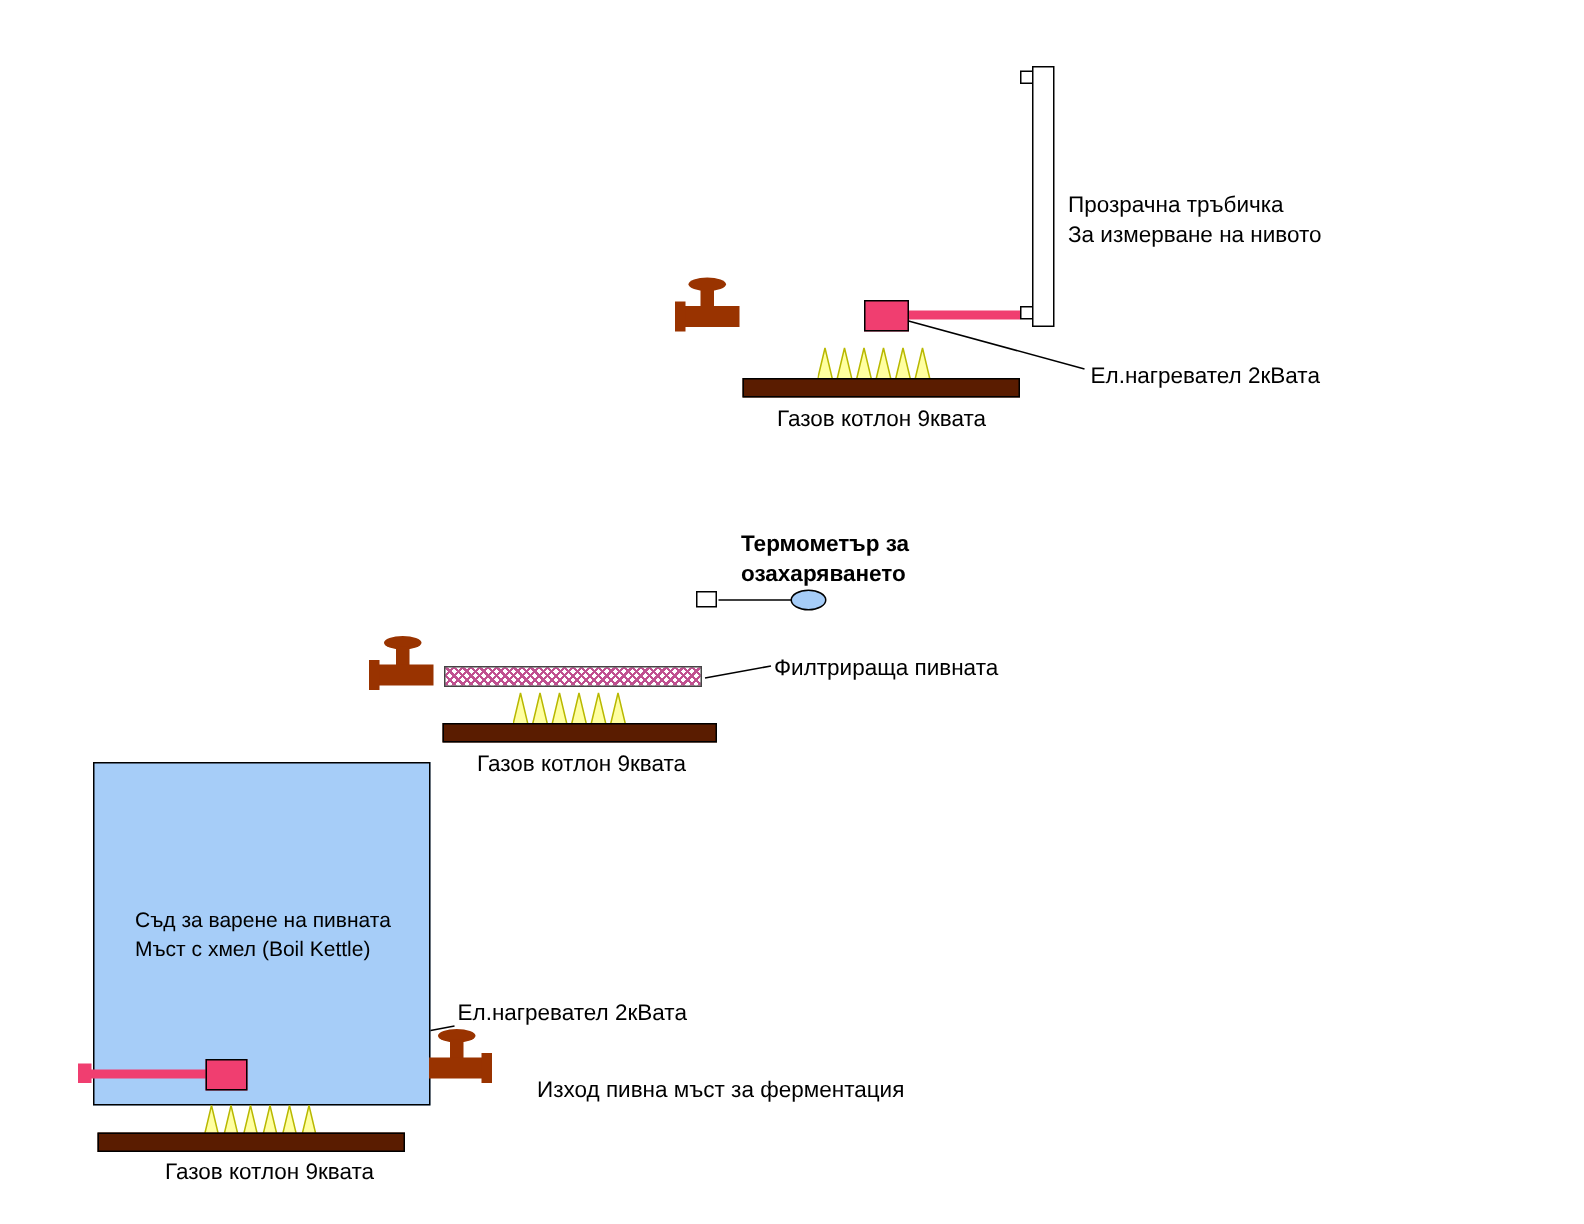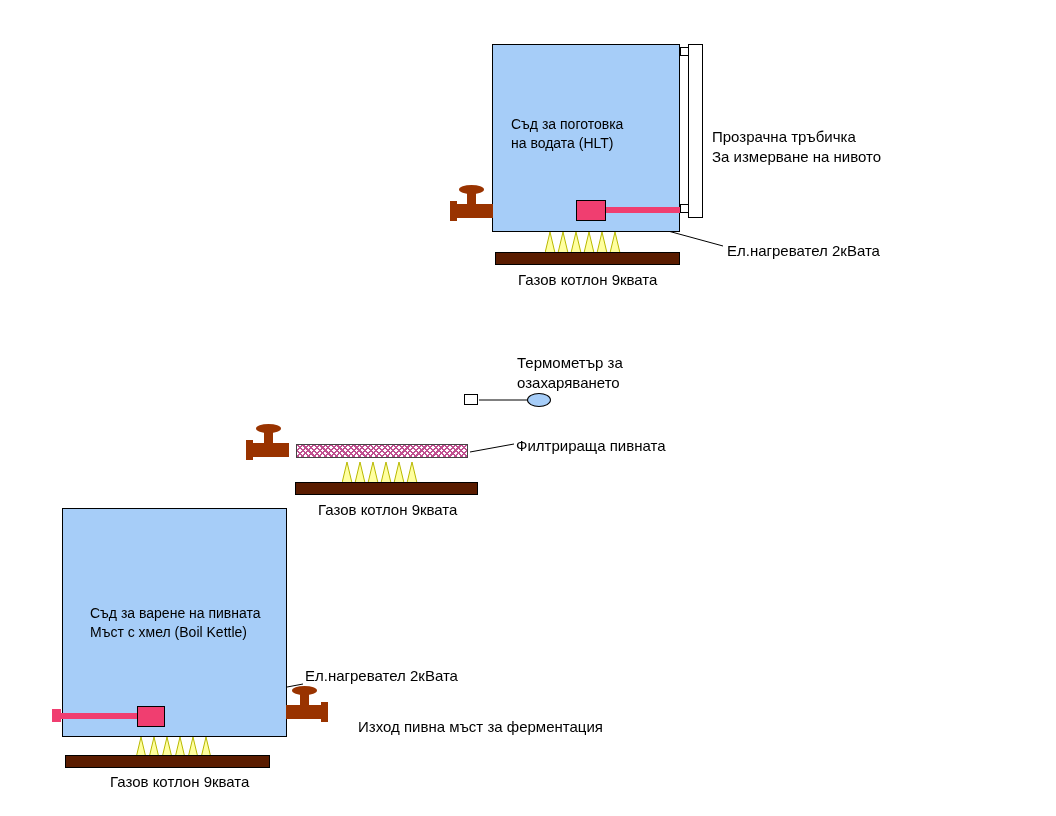--- a/index.html
+++ b/index.html
@@ -32,24 +32,20 @@
 
 <div class="canvas">
 
   <svg class="overlay" width="1056" height="816">
     <line x1="602" y1="213" x2="723" y2="246"></line>
     <line x1="479" y1="400" x2="532" y2="400"></line>
     <line x1="470" y1="452" x2="514" y2="444"></line>
     <line x1="303" y1="684" x2="160" y2="711"></line>
   </svg>
 
-  <div class="vessel" style="left:492px; top:44px; width:188px; height:188px;">
-    <div class="vessel-label" style="left:18px; top:70px;">Съд за поготовка
-на водата (HLT)</div>
-  </div>
 
   <div class="tube" style="left:680px; top:47px; width:12px; height:9px;"></div>
   <div class="tube" style="left:680px; top:204px; width:12px; height:9px;"></div>
   <div class="tube" style="left:688px; top:44px; width:15px; height:174px;"></div>
 
   <div>
     <div class="tap-part handle" style="left:459px; top:185px; width:25px; height:9px;"></div>
     <div class="tap-part" style="left:467px; top:192px; width:9px; height:14px;"></div>
     <div class="tap-part" style="left:456px; top:204px; width:37px; height:14px;"></div>
     <div class="tap-part" style="left:450px; top:201px; width:7px; height:20px;"></div>
@@ -89,21 +85,21 @@
   <svg class="flames" style="left:342px; top:461px;" width="78" height="22" viewBox="0 0 78 22">
     <polygon points="0,22 5,1 10,22"></polygon>
       <polygon points="13,22 18,1 23,22"></polygon>
       <polygon points="26,22 31,1 36,22"></polygon>
     <polygon points="39,22 44,1 49,22"></polygon>
       <polygon points="52,22 57,1 62,22"></polygon>
       <polygon points="65,22 70,1 75,22"></polygon>
   </svg>
   <div class="burner" style="left:295px; top:482px; width:183px; height:13px;"></div>
 
-  <div class="ann" style="left:517px; top:353px;">Термометър за
+  <div class="ann" style="left:494px; top:353px;font-weight:bold;">Термометър за
 озахаряването</div>
   <div class="ann" style="left:516px; top:436px;">Филтрираща пивната</div>
   <div class="ann" style="left:318px; top:500px;">Газов котлон 9квата</div>
 
   <div class="vessel" style="left:62px; top:508px; width:225px; height:229px;">
     <div class="vessel-label" style="left:27px; top:95px;">Съд за варене на пивната
 Мъст с хмел (Boil Kettle)</div>
   </div>
 
   <div class="rod" style="left:60px; top:713px; width:78px; height:6px;"></div>

